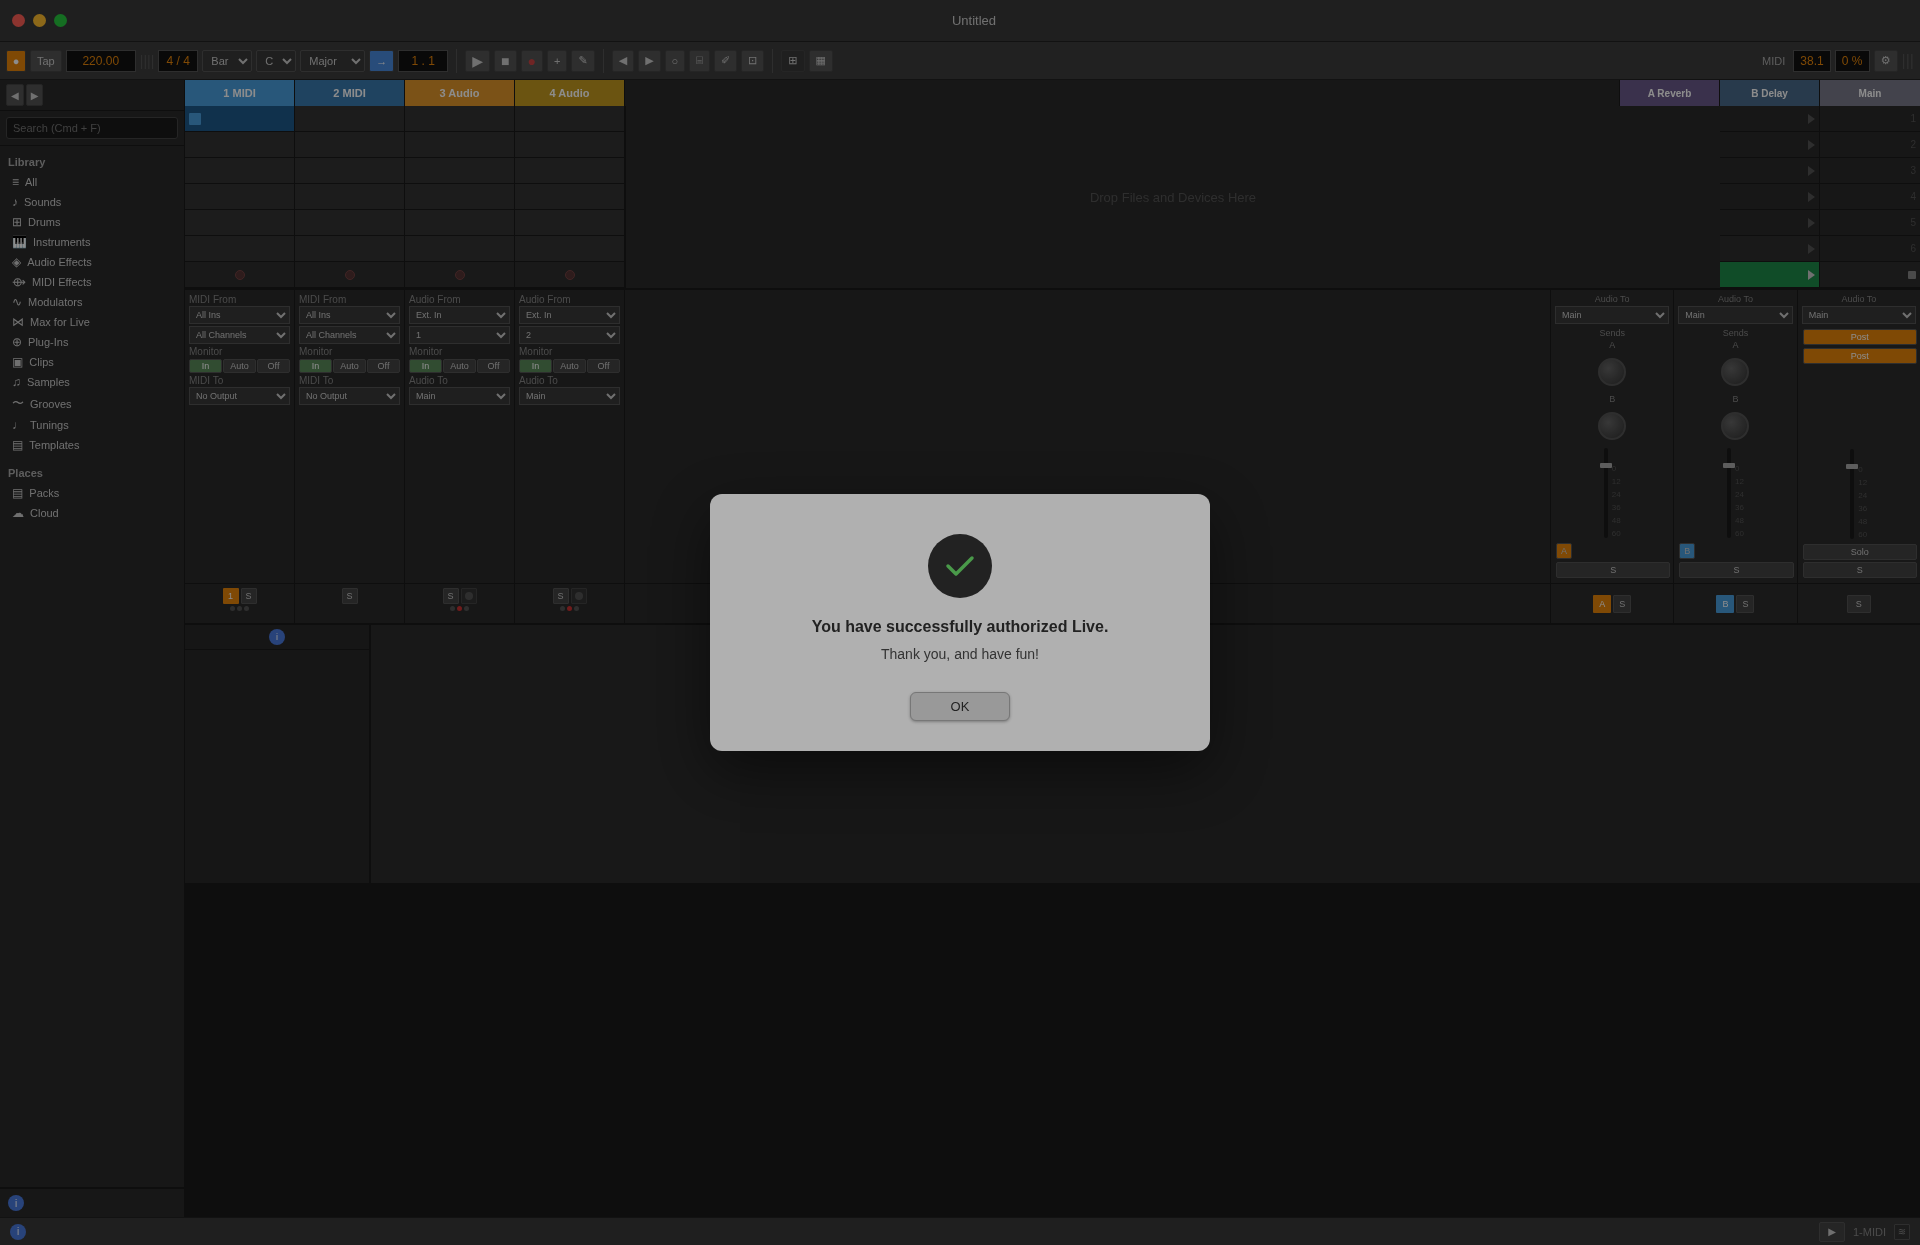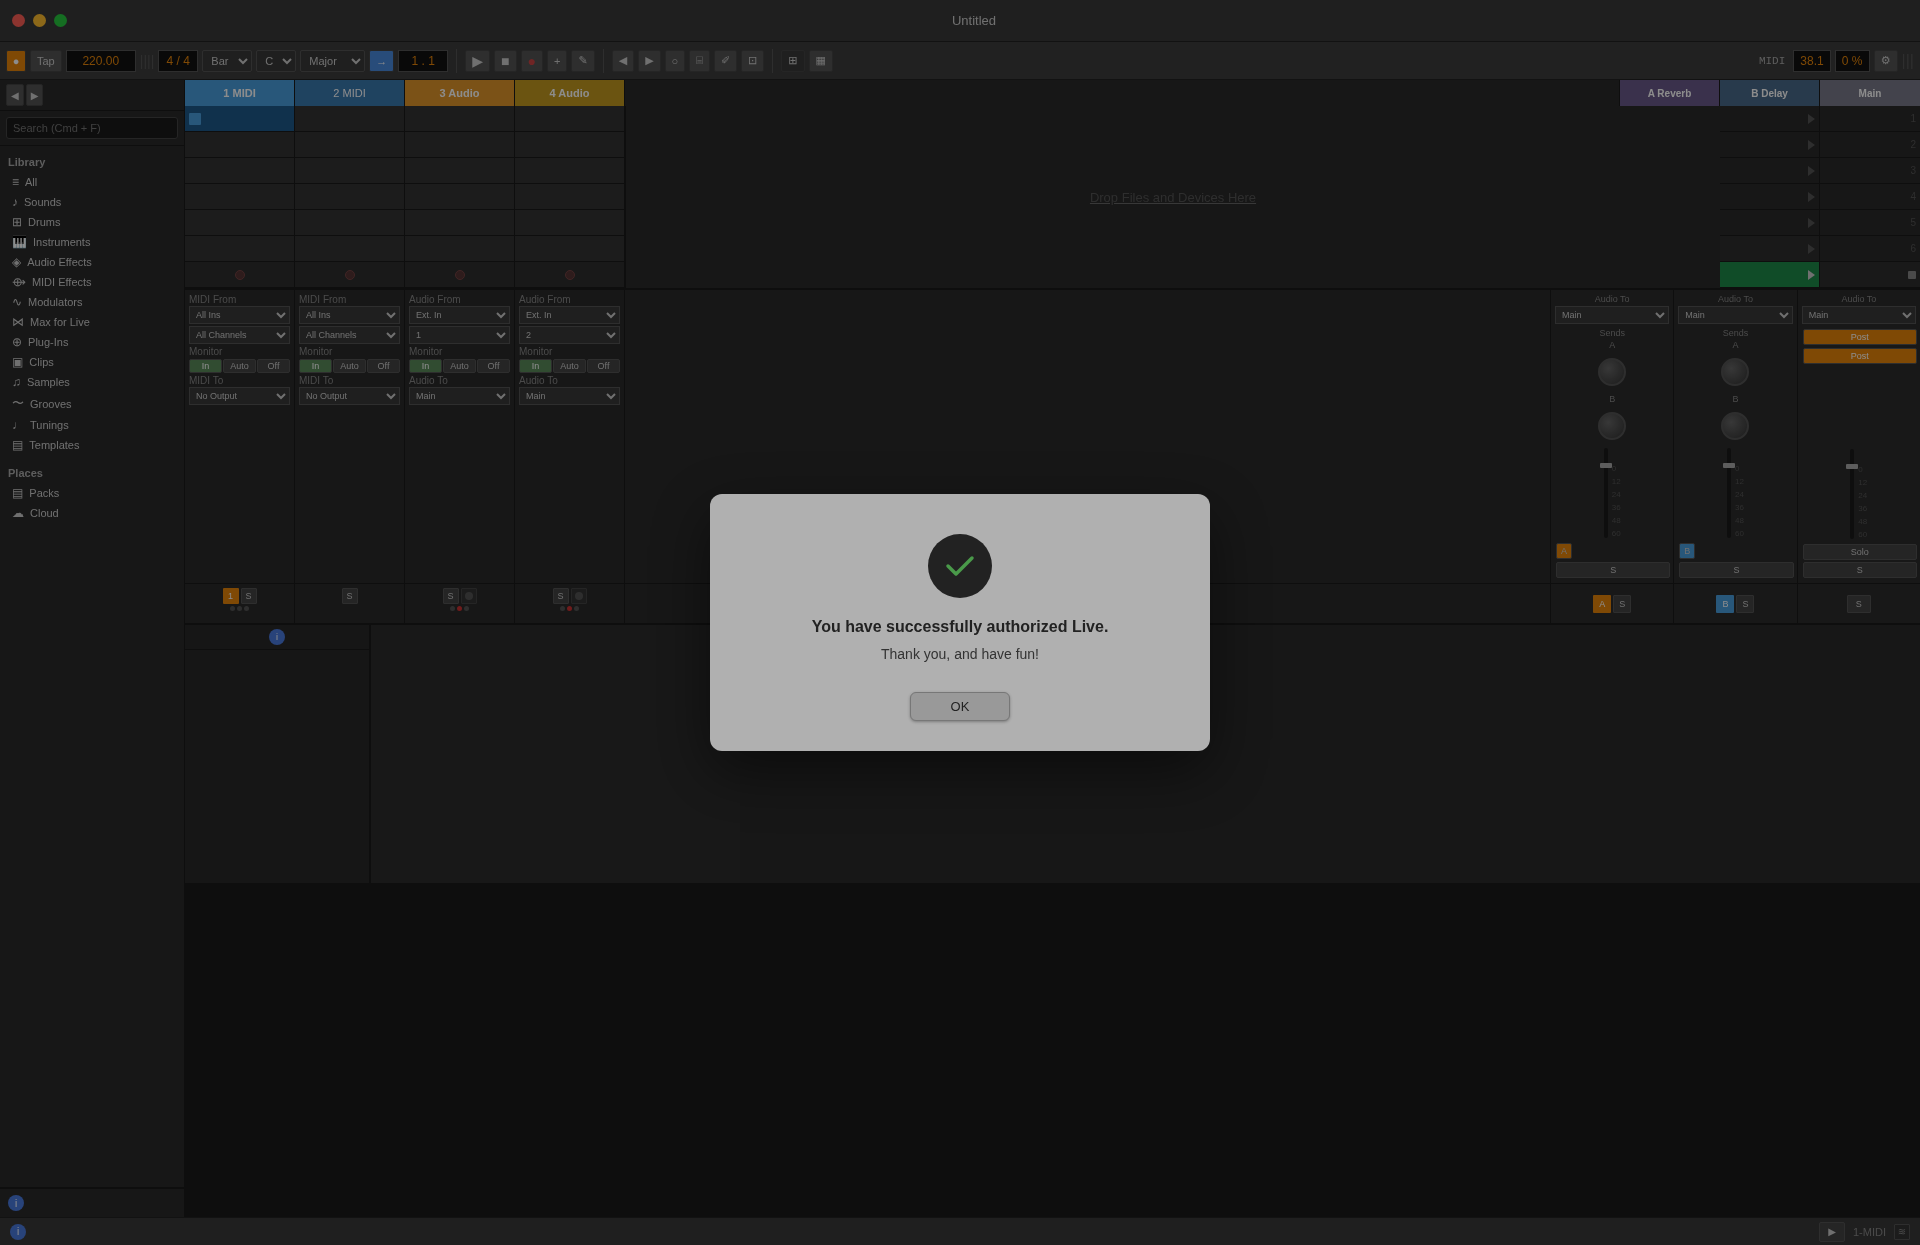--- a/index.html
+++ b/index.html
@@ -87,21 +87,20 @@
       padding: 0 6px;
       display: flex;
       align-items: center;
       min-width: 60px;
       justify-content: center;
     }
     .tb-label {
       color: #aaa;
       font-size: 11px;
       padding: 0 4px;
-      font-family: Liberation Mono, monospace;
     }
 
     
     #sidebar {
       width: 185px;
       background: #2a2a2a;
       border-right: 1px solid #1a1a1a;
       display: flex;
       flex-direction: column;
       overflow: hidden;
@@ -156,21 +155,20 @@
     #drop-zone {
       flex: 1;
       background: #2a2a2a;
       display: flex;
       align-items: flex-start;
       justify-content: center;
       padding-top: 60px;
       color: #666;
       font-size: 13px;
       border-left: 1px solid #1a1a1a;
-      text-decoration: underline;
     }
     .tc-select {
       width: 100%;
       background: #3a3a3a;
       border: 1px solid #555;
       color: #ccc;
       font-size: 9px;
       height: 18px;
       padding: 0 2px;
     }
@@ -464,21 +462,21 @@
     <div style="display:flex;flex:1;overflow:hidden;">
 
       <div style="display:flex;flex:1;flex-direction:column;overflow:hidden;">
 
         <div style="display:flex;height:26px;flex-shrink:0;">
 
           <div style="width:110px;border-right:1px solid #1a1a1a;background:#4a9ede;display:flex;align-items:center;justify-content:center;font-size:11px;font-weight:600;color:#fff;cursor:pointer;flex-shrink:0;">
             <span>1 MIDI</span>
           </div>
 
-          <div style="width:110px;border-right:1px solid #1a1a1a;background:#3a7ab0;display:flex;align-items:center;justify-content:center;font-size:11px;font-weight:400;color:#fff;cursor:pointer;flex-shrink:0;">
+          <div style="width:110px;border-right:1px solid #1a1a1a;background:#3a7ab0;display:flex;align-items:center;justify-content:center;font-size:11px;font-weight:700;color:#fff;cursor:pointer;flex-shrink:0;">
             <span>2 MIDI</span>
           </div>
 
           <div style="width:110px;border-right:1px solid #1a1a1a;background:#e0952a;display:flex;align-items:center;justify-content:center;font-size:11px;font-weight:600;color:#fff;cursor:pointer;flex-shrink:0;">
             <span>3 Audio</span>
           </div>
 
           <div style="width:110px;border-right:1px solid #1a1a1a;background:#c49a20;display:flex;align-items:center;justify-content:center;font-size:11px;font-weight:600;color:#fff;cursor:pointer;flex-shrink:0;">
             <span>4 Audio</span>
           </div>

